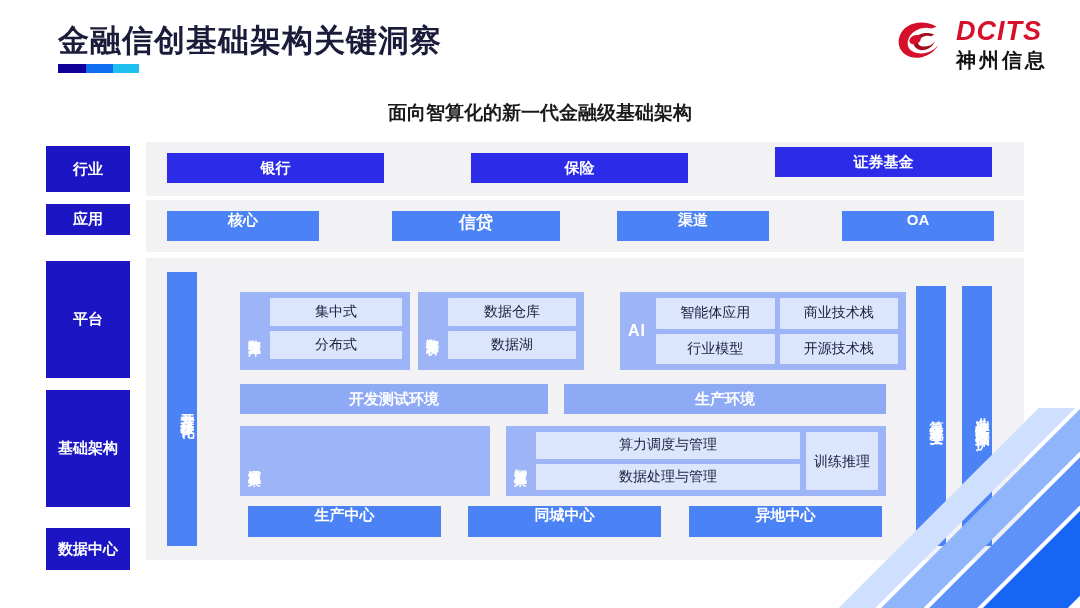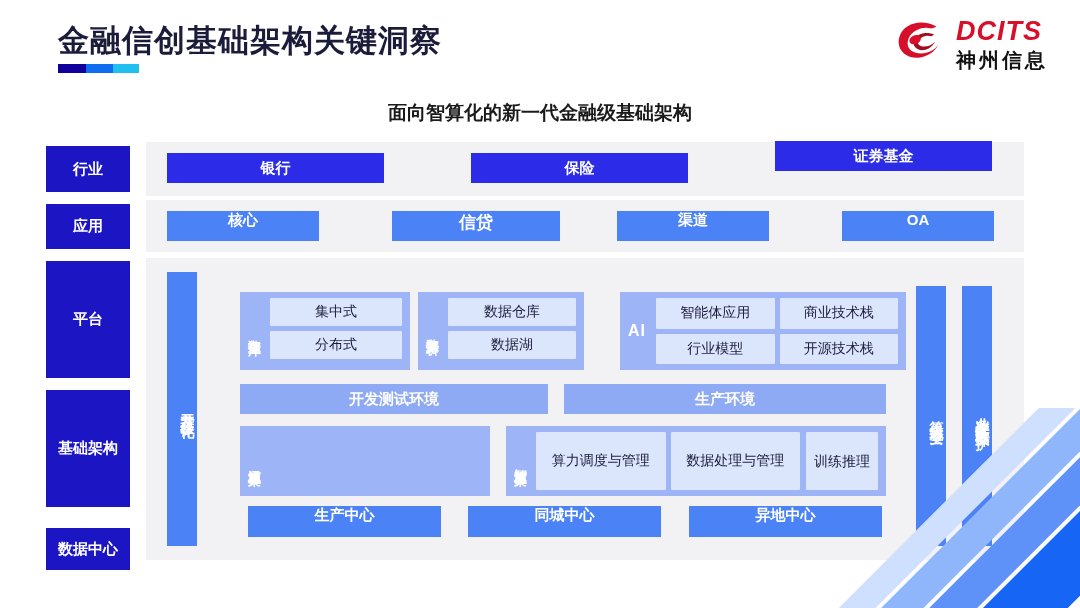--- a/index.html
+++ b/index.html
@@ -81,41 +81,41 @@
       <span class="logo-en">DCITS</span>
       <span class="logo-cn">神州信息</span>
     </div>
   </div>
 
   <div class="subtitle">面向智算化的新一代金融级基础架构</div>
 
   <div class="blk navy" style="left:46px; top:146px; width:84px; height:46px; font-size:15px;">
     <span>行业</span>
   </div>
-  <div class="blk navy" style="left:46px; top:204px; width:84px; height:45px; font-size:15px;">
+  <div class="blk navy" style="left:46px; top:204px; width:84px; height:31px; font-size:15px;">
     <span>应用</span>
   </div>
   <div class="blk navy" style="left:46px; top:261px; width:84px; height:117px; font-size:15px;">
     <span>平台</span>
   </div>
   <div class="blk navy" style="left:46px; top:390px; width:84px; height:117px; font-size:15px;">
     <span>基础架构</span>
   </div>
   <div class="blk navy" style="left:46px; top:528px; width:84px; height:42px; font-size:15px;">
     <span>数据中心</span>
   </div>
 
   <div class="panel" style="left:146px; top:142px; width:878px; height:54px;"></div>
   <div class="blk royal" style="left:167px; top:153px; width:217px; height:30px; font-size:15px;">
     <span>银行</span>
   </div>
   <div class="blk royal" style="left:471px; top:153px; width:217px; height:30px; font-size:15px;">
     <span>保险</span>
   </div>
-  <div class="blk royal" style="left:775px; top:141px; width:217px; height:30px; font-size:15px;">
+  <div class="blk royal" style="left:775px; top:147px; width:217px; height:30px; font-size:15px;">
     <span>证券基金</span>
   </div>
 
   <div class="panel" style="left:146px; top:200px; width:878px; height:52px;"></div>
   <div class="bright" style="left:167px; top:211px; width:152px; height:30px; font-size:15px;">
     <span>核心</span>
   </div>
   <div class="bright" style="left:392px; top:211px; width:168px; height:30px; font-size:17px;">
     <span>信贷</span>
   </div>
@@ -172,21 +172,21 @@
     <span>开发测试环境</span>
   </div>
 
   <div class="group" style="left:240px; top:426px; width:250px; height:70px;">
     <div class="grp-lab" style="width:28px;">通算框架</div>
   </div>
 
   <div class="group" style="left:506px; top:426px; width:380px; height:70px;">
     <div class="grp-lab" style="width:28px;">智算框架</div>
     <div style="flex:1; display:flex; gap:6px; padding:6px 8px 6px 2px;">
-      <div style="flex:1; display:flex; flex-direction:row; gap:5px;">
+      <div style="flex:1; display:flex; flex-direction:column; gap:5px;">
         <div class="chip" style="flex:1;">算力调度与管理</div>
         <div class="chip" style="flex:1;">数据处理与管理</div>
       </div>
       <div class="chip" style="width:72px; flex-direction:row; line-height:1.35;">
         <span>训练</span>
         <span>推理</span>
       </div>
     </div>
   </div>
 

